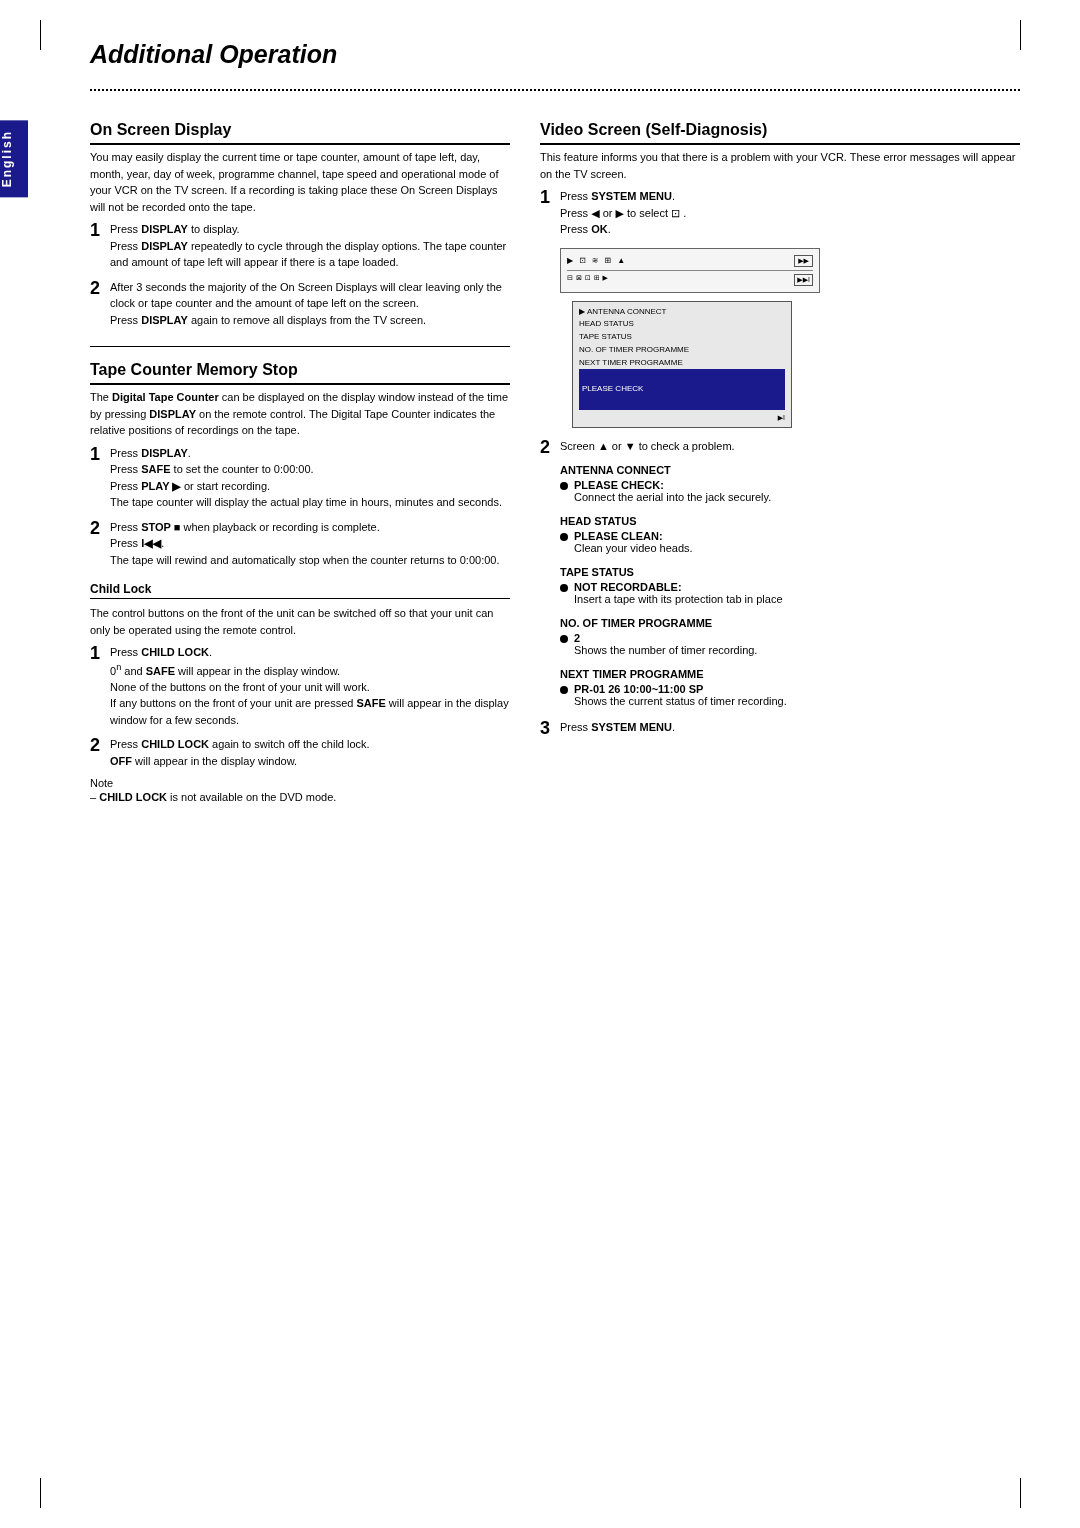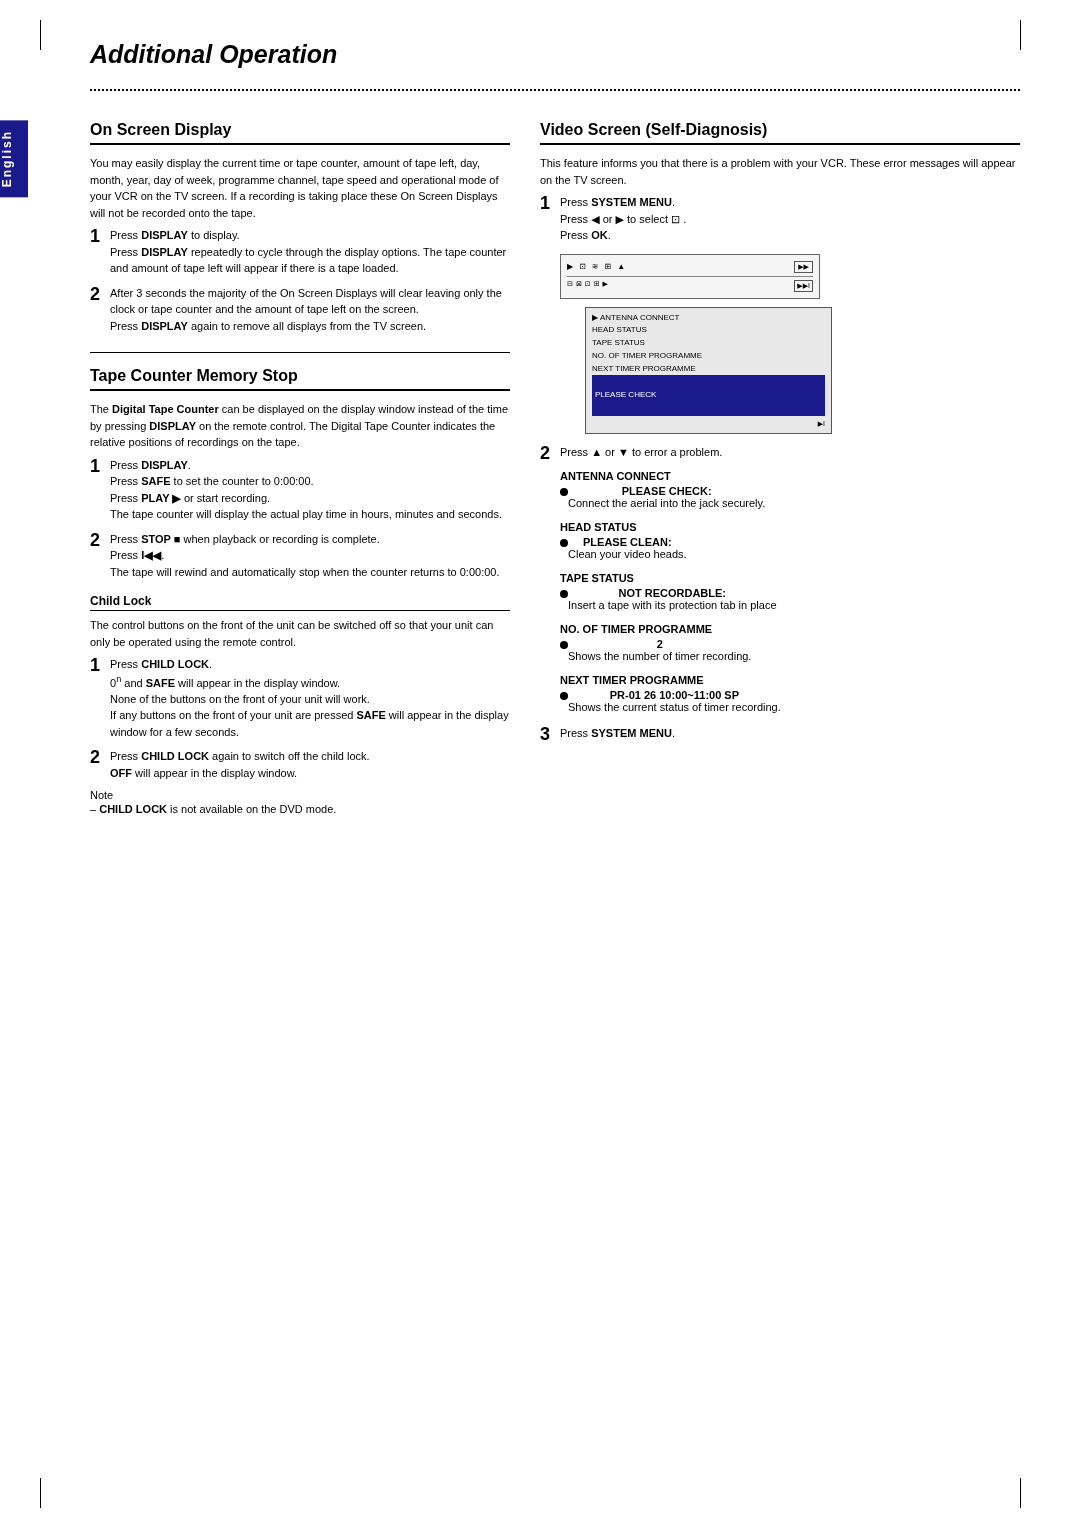--- a/index.html
+++ b/index.html
@@ -82,21 +82,21 @@
     .col-right {
       flex: 1;
     }
 
     
     .section-title {
       font-size: 16px;
       font-weight: bold;
       border-bottom: 2px solid #000;
       padding-bottom: 4px;
-      margin-bottom: 10px;
+      margin-bottom: 4px;
     }
 
     
     .step {
       display: flex;
       gap: 6px;
       margin-bottom: 8px;
       align-items: flex-start;
     }
 
@@ -152,22 +152,22 @@
     .vcr-menu-display .highlight-row {
       background: #1a1a8c;
       color: #fff;
       padding: 14px 3px;
     }
 
     
     .bullet-item {
       display: flex;
       align-items: flex-start;
+      gap: 6px;
       margin-bottom: 6px;
-      text-align: center;
     }
 
     .bullet-dot {
       width: 8px;
       height: 8px;
       background: #000;
       border-radius: 50%;
       flex-shrink: 0;
       margin-top: 3px;
     }
@@ -327,35 +327,35 @@
               <span>⊟</span>
               <span>⊠</span>
               <span>⊡</span>
               <span>⊞</span>
               <span>▶</span>
               <span style="flex:1"></span>
               <span style="border:1px solid #555; padding:1px 2px; font-size:7px;">▶▶I</span>
             </div>
           </div>
 
-          <div class="vcr-menu-display" style="width: 247px; margin-left: 25px;">
+          <div class="vcr-menu-display" style="width: 220px; margin-left: 12px;">
             <div>▶ ANTENNA CONNECT</div>
             <div>HEAD STATUS</div>
             <div>TAPE STATUS</div>
             <div>NO. OF TIMER PROGRAMME</div>
             <div>NEXT TIMER PROGRAMME</div>
             <div class="highlight-row">PLEASE CHECK</div>
             <div style="text-align:right; font-size:7px; padding-top:2px;">▶I</div>
           </div>
         </div>
 
         <div class="step">
           <span class="step-num">2</span>
           <div class="step-content">
-            Press ▲ or ▼ to error a problem.
+            Screen ▲ or ▼ to check a problem.
           </div>
         </div>
 
         <div style="margin-left: 20px;">
 
           <div class="status-group">
             <div class="status-label">ANTENNA CONNECT</div>
             <div class="bullet-item">
               <div class="bullet-dot"></div>
               <div>

